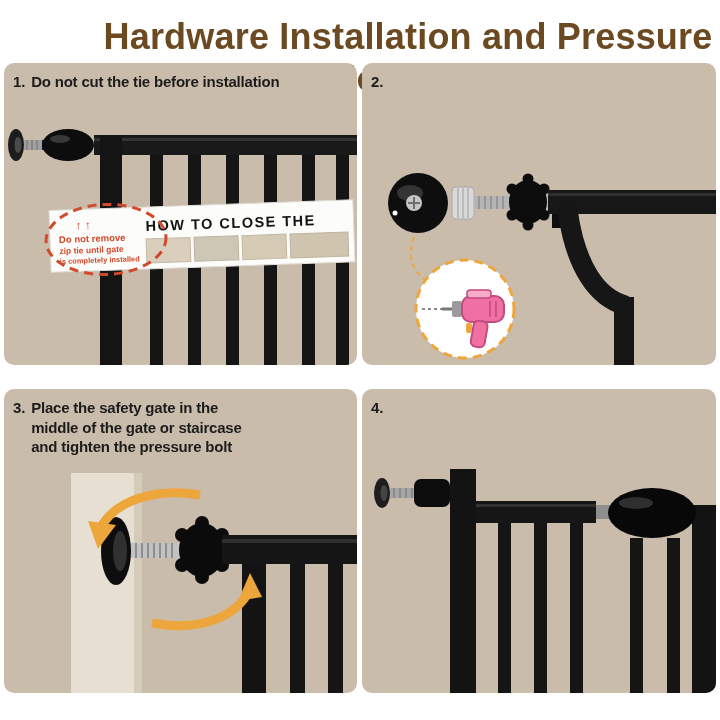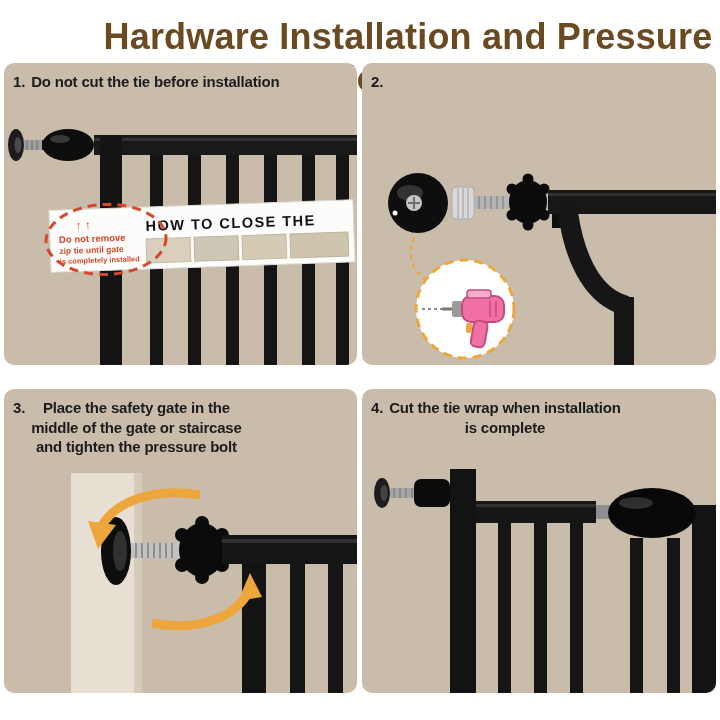--- a/index.html
+++ b/index.html
@@ -8,21 +8,21 @@
   .title{position:absolute;top:16px;left:0;width:100%;text-align:center;
          font-size:36px;font-weight:bold;color:var(--title_brown);letter-spacing:.2px;padding-left:48px;}
   .panel{position:absolute;background:var(--panel_bg);border-radius:10px;overflow:hidden;}
   #panel1{left:4px;top:63px;width:353px;height:302px;}
   #panel2{left:362px;top:63px;width:354px;height:302px;}
   #panel3{left:4px;top:389px;width:353px;height:304px;}
   #panel4{left:362px;top:389px;width:354px;height:304px;}
   .step-head{display:flex;align-items:flex-start;padding:9px 4px 0 9px;
              font-weight:bold;font-size:15px;letter-spacing:-.2px;color:#1c1c1c;line-height:1.3;}
   .step-num{flex:0 0 auto;margin-right:6px;}
-  .step-text{white-space:pre;text-align:center;}
+  .step-text{white-space:pre;}
   .illus{position:absolute;left:0;right:0;bottom:0;display:block;}
   svg{display:block;}
   .stroke-accent{stroke:var(--accent_orange);}
   .fill-accent{fill:var(--accent_orange);}
   .stroke-warning{stroke:var(--warning_red);}
   .fill-warning{fill:var(--warning_red);}
   .fill-drill{fill:var(--drill_pink);}
   .stroke-drill{stroke:var(--drill_dark);}
 </style>
 </head>
@@ -177,22 +177,20 @@
         <polygon points="84,48 112,52 94,76" class="fill-accent"></polygon>
         <path d="M 148 150 C 188 158 228 148 244 120" fill="none" class="stroke-accent" stroke-width="9"></path>
         <polygon points="234,128 258,124 246,100" class="fill-accent"></polygon>
       </g>
     </svg>
   </div>
 
   <div class="panel" id="panel4">
     <div class="step-head">
       <span class="step-num">4.</span>
-      <span class="step-text">Cut the tie wrap when installation
-is complete</span>
     </div>
     <svg class="illus" width="354" height="244" viewBox="0 0 354 244">
 
       <g>
         <ellipse cx="20" cy="44" rx="8" ry="15" fill="#1d1d1d"></ellipse>
         <ellipse cx="22" cy="44" rx="3.5" ry="8" fill="#444"></ellipse>
         <rect x="28" y="39" width="24" height="10" fill="#a5a5a5"></rect>
         <path d="M32 39 v10 M38 39 v10 M44 39 v10 M50 39 v10" stroke="#828282" stroke-width="1.5"></path>
         <rect x="52" y="30" width="36" height="28" rx="7" fill="#0c0c0c"></rect>
       </g>

